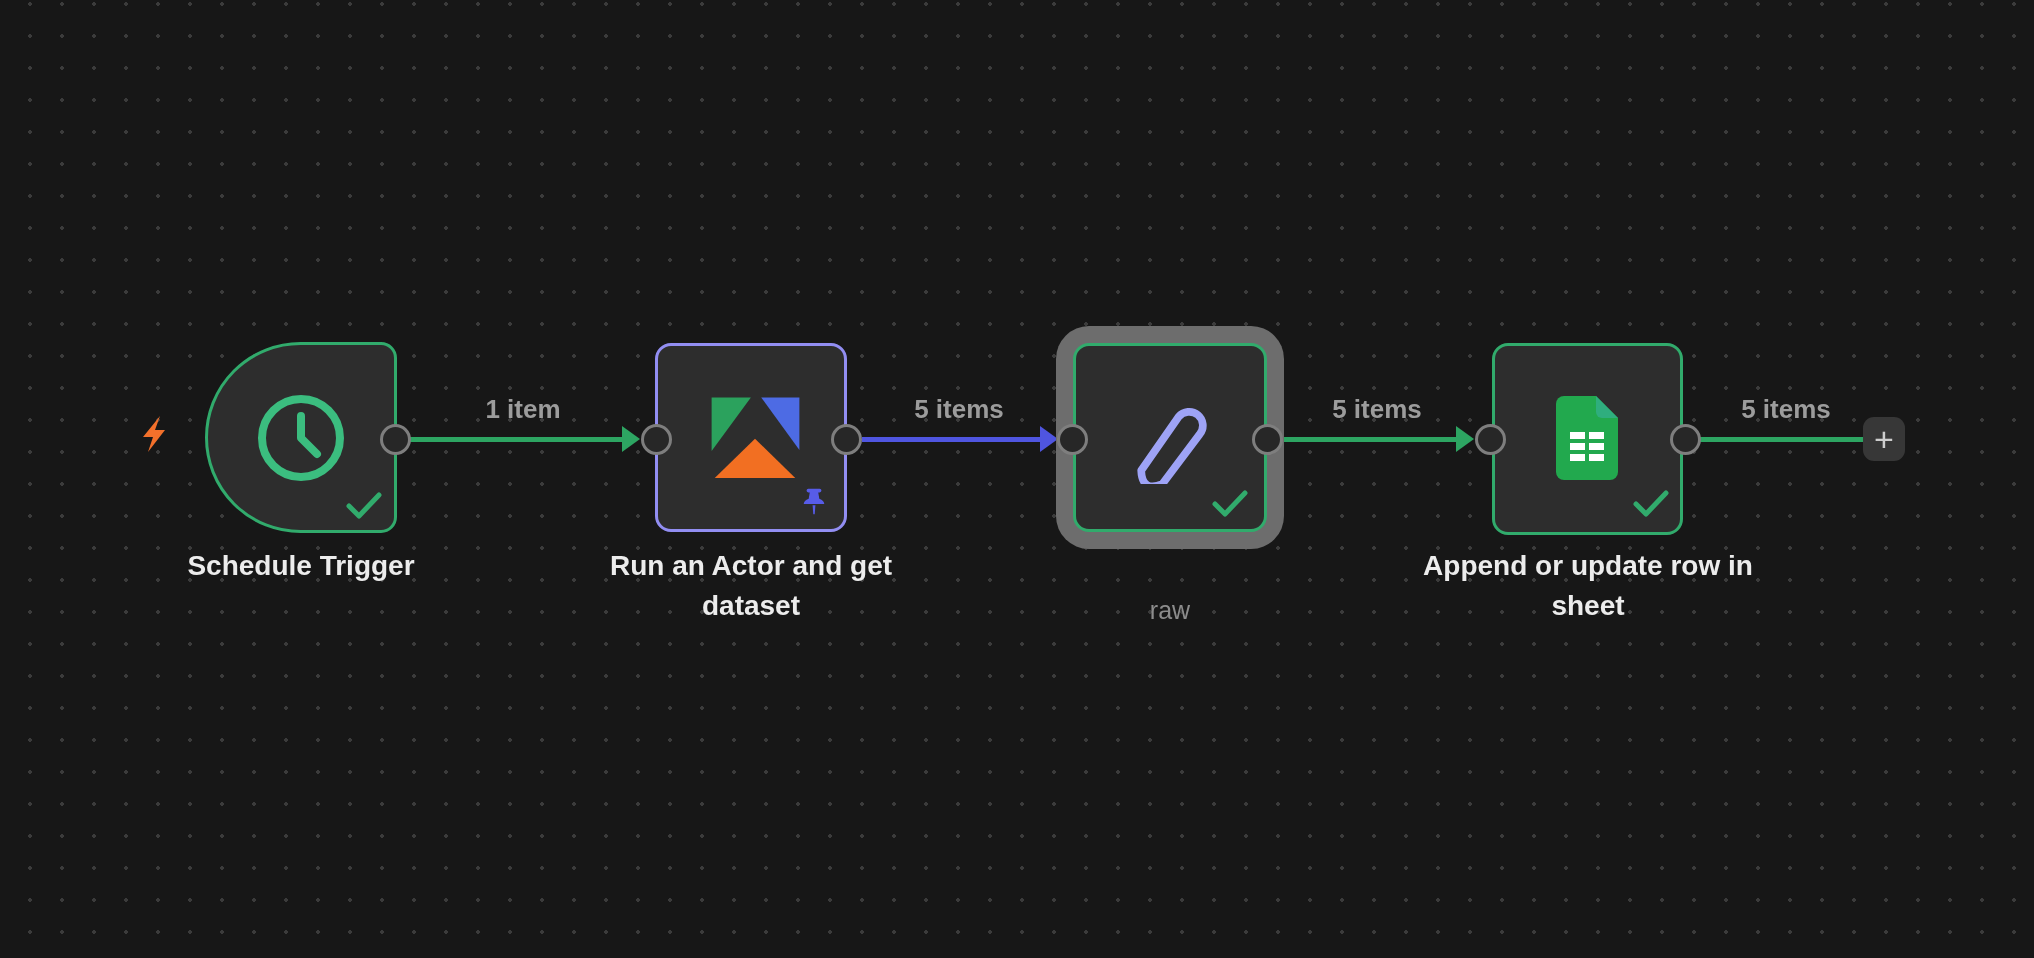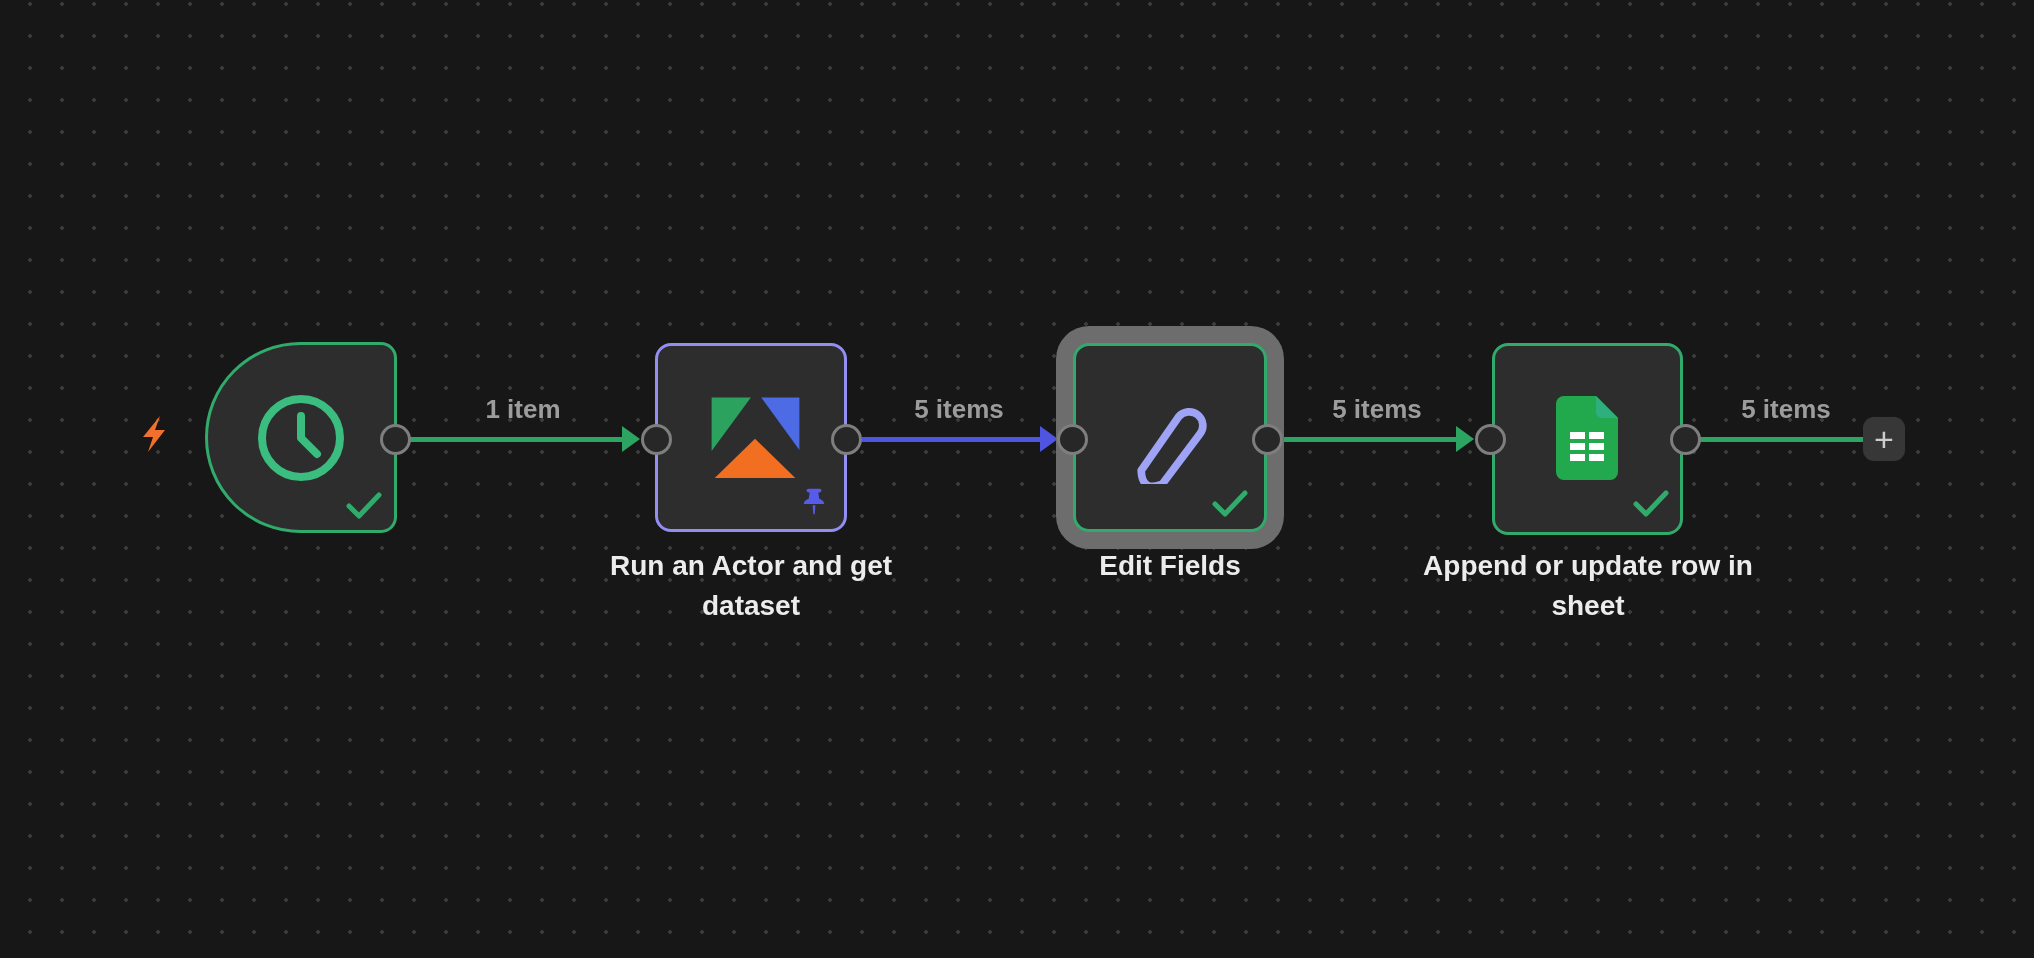--- a/index.html
+++ b/index.html
@@ -142,20 +142,21 @@
 
   <div class="node trigger" style="left:205px; top:342px; width:192px; height:191px;"></div>
   <svg class="node-icon" style="left:254px; top:391px;" width="94" height="94" viewBox="0 0 94 94">
     <circle cx="47" cy="47" r="39" fill="none" stroke="#3bbd7f" stroke-width="8"></circle>
     <path d="M47 25 V47 L63 63" fill="none" stroke="#3bbd7f" stroke-width="8" stroke-linecap="round" stroke-linejoin="round"></path>
   </svg>
   <svg class="check" style="left:345px; top:491px;" width="38" height="30" viewBox="0 0 38 30">
     <path d="M4 15 L14 25 L34 4" fill="none" stroke="var(--green, #31ab6c)" stroke-width="5" stroke-linecap="round" stroke-linejoin="round"></path>
   </svg>
   <div class="port" style="left:380px;"></div>
+  <div class="node-title" style="left:121px; width:360px;">Schedule Trigger</div>
 
   <div class="node pinned" style="left:655px; top:343px; width:192px; height:189px;"></div>
   <svg class="node-icon" style="left:700px; top:385px;" width="110" height="95" viewBox="0 0 100 92">
     <polygon points="8,12 46,12 8,64" fill="var(--apify-green, #2ba25d)"></polygon>
     <polygon points="56,12 93,12 93,63" fill="var(--apify-blue, #4d6be4)"></polygon>
     <polygon points="50,52 11,90 89,90" fill="var(--apify-orange, #f26f22)"></polygon>
   </svg>
   <svg class="pin" style="left:797px; top:486px;" width="34" height="34" viewBox="0 0 48 46">
     <path d="M16 3 h16 a2.5 2.5 0 0 1 0 5 h-2 l1.5 9 c4.5 1.5 7 4.5 7 7.5 h-29 c0 -3 2.5 -6 7 -7.5 L18 8 h-2 a2.5 2.5 0 0 1 0 -5 z" fill="var(--pin-color, #575ce8)"></path>
     <path d="M22 26 h4 l-1 13 h-2 z" fill="var(--pin-color, #575ce8)"></path>
@@ -166,21 +167,21 @@
 
   <div class="node selected" style="left:1073px; top:343px; width:194px; height:189px;"></div>
   <svg class="node-icon" style="left:1122px; top:388px;" width="96" height="96" viewBox="0 0 100 100">
     <path d="M20 86 L59 30 A14 14 0 0 1 81 48 L42 100 Q21 109 20 86 Z" fill="none" stroke="var(--pencil, #9ea3f6)" stroke-width="8" stroke-linejoin="round"></path>
   </svg>
   <svg class="check" style="left:1211px; top:489px;" width="38" height="30" viewBox="0 0 38 30">
     <path d="M4 15 L14 25 L34 4" fill="none" stroke="var(--green, #31ab6c)" stroke-width="5" stroke-linecap="round" stroke-linejoin="round"></path>
   </svg>
   <div class="port" style="left:1057px;"></div>
   <div class="port" style="left:1252px;"></div>
-  <div class="node-title" style="left:1020px; width:300px;">Edit Fields</div>
+  <div class="node-subtitle" style="left:1020px; width:300px; top:596px;">raw</div>
 
   <div class="node" style="left:1492px; top:343px; width:191px; height:192px;"></div>
   <svg class="node-icon" style="left:1556px; top:396px;" width="62" height="84" viewBox="0 0 62 84">
     <path d="M8 0 h32 l22 22 v54 a8 8 0 0 1 -8 8 h-46 a8 8 0 0 1 -8 -8 v-68 a8 8 0 0 1 8 -8 z" fill="var(--sheets-green, #22a94e)"></path>
     <path d="M40 0 l22 22 h-16 a6 6 0 0 1 -6 -6 z" fill="var(--sheets-fold, #2fae7e)"></path>
     <g fill="#ffffff">
       <rect x="14" y="36" width="15" height="7"></rect>
         <rect x="33" y="36" width="15" height="7"></rect>
       <rect x="14" y="47" width="15" height="7"></rect>
         <rect x="33" y="47" width="15" height="7"></rect>

